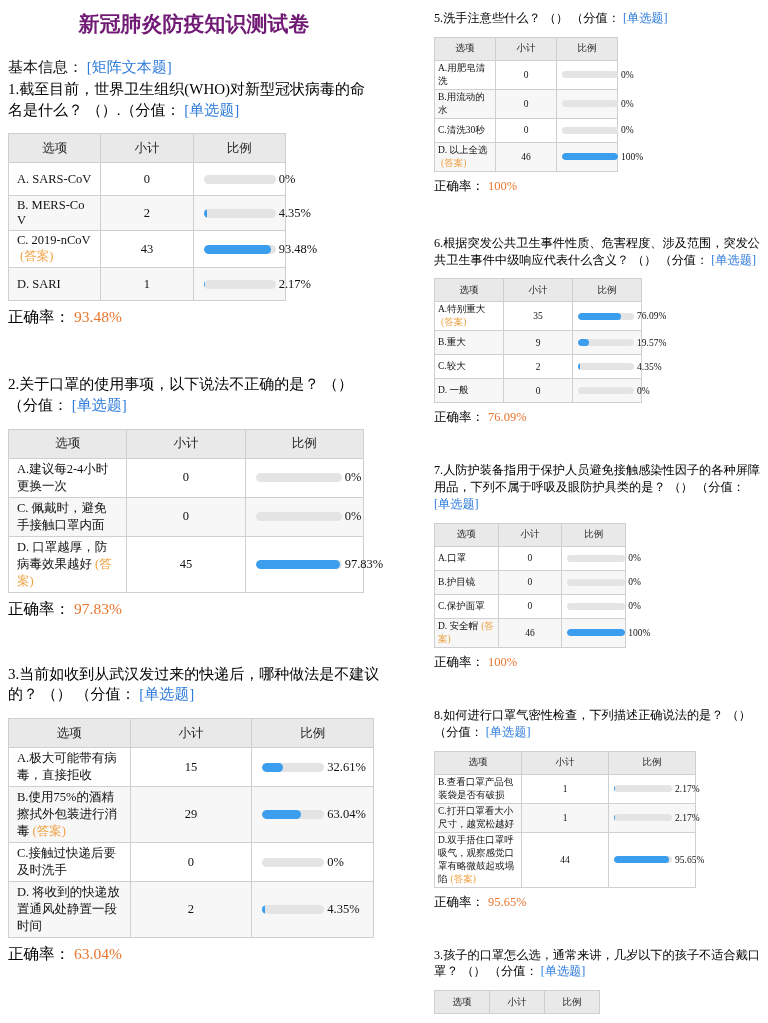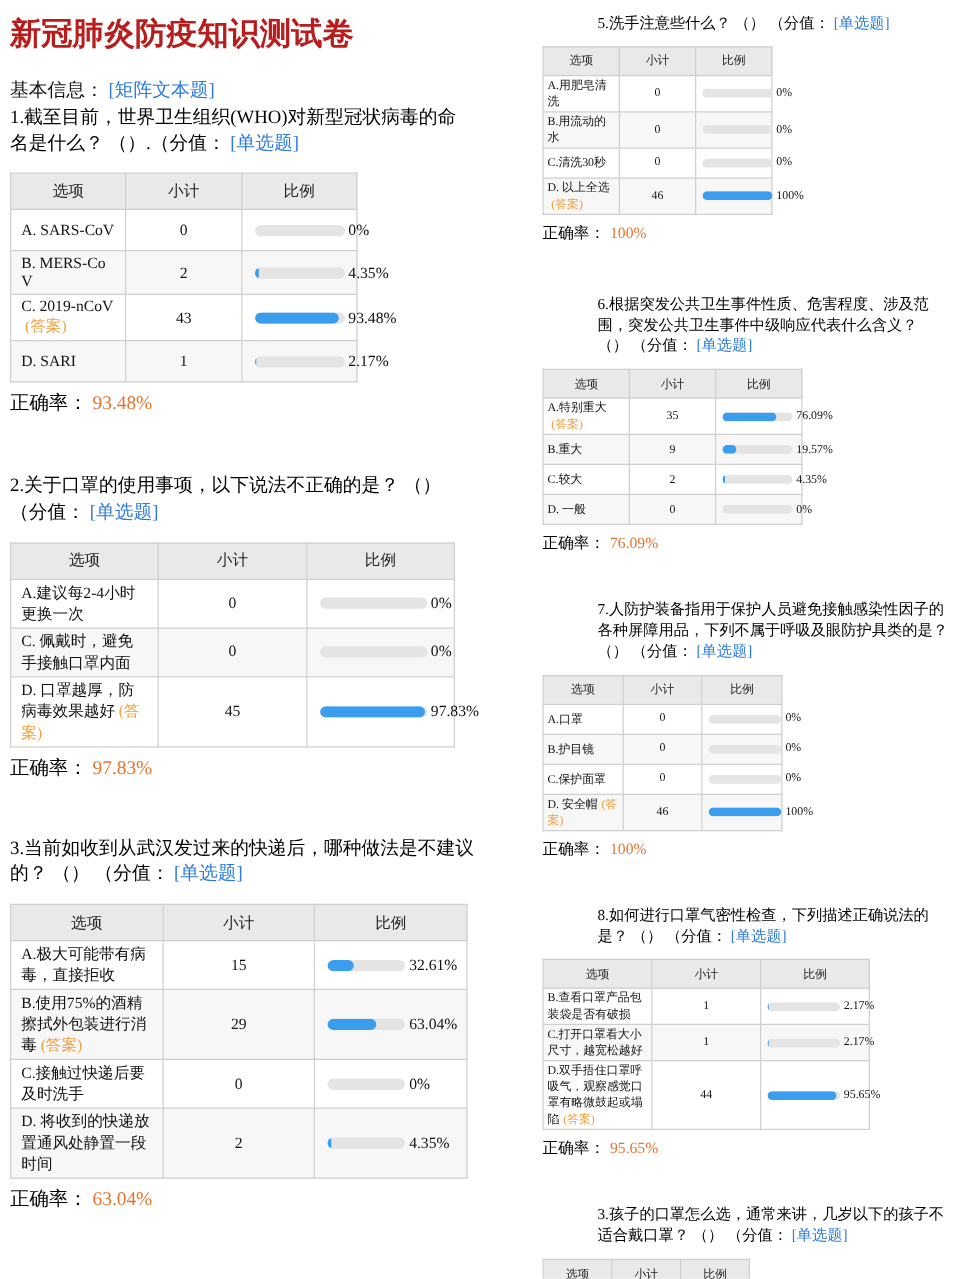--- a/index.html
+++ b/index.html
@@ -9,28 +9,28 @@
     color:#111;
     -webkit-font-smoothing:antialiased;
   }
   .page{display:flex;align-items:flex-start;padding:6px 0 0 8px;gap:54px;}
   .col{flex:none;}
   .col-left{width:372px;}
   .col-right{width:326px;padding-top:4px;}
 
   .page-title{
     font-family:"Liberation Sans", sans-serif;
-    font-size:25px;font-weight:bold;
-    margin:4px 0 20px 0;color:#b91c1c;
+    font-size:21px;font-weight:bold;text-align:center;
+    margin:4px 0 20px 0;color:#701a75;
   }
   .basic-line{font-size:15px;margin:0 0 2px 0;}
   .tag-link{color:#2d7bdb;text-decoration:none;cursor:pointer;}
   .q-text{line-height:1.38;color:#000;}
   .col-left .q-text{font-size:15px;}
-  .col-right .q-text{font-size:12.2px;margin-left:44px;}
+  .col-right .q-text{font-size:12.2px;}
 
   .question{margin-bottom:44px;}
   .col-right .question{margin-bottom:36px;}
   .question.q1{margin-bottom:46px;}
   .question.q5{margin-bottom:40px;}
 
   table.opts{
     border-collapse:collapse;table-layout:fixed;
     margin-top:13px;width:var(--tw);
     background:#fff;

